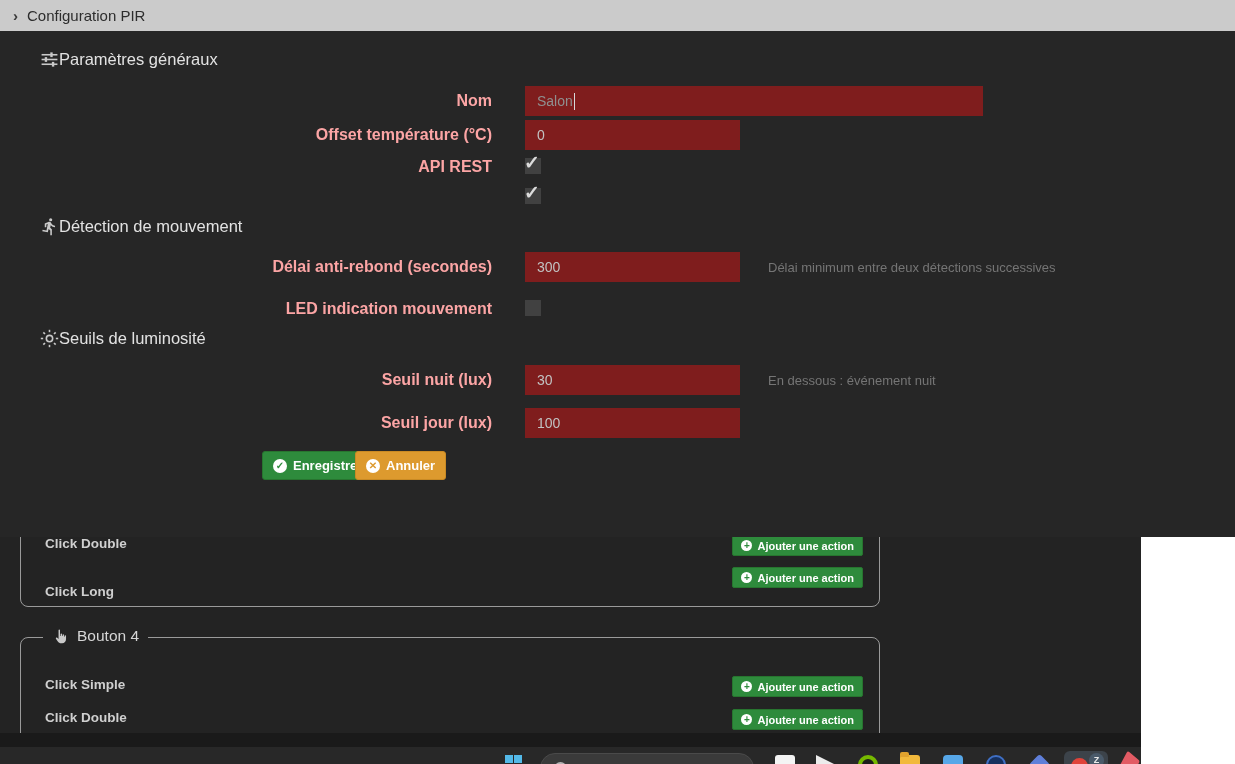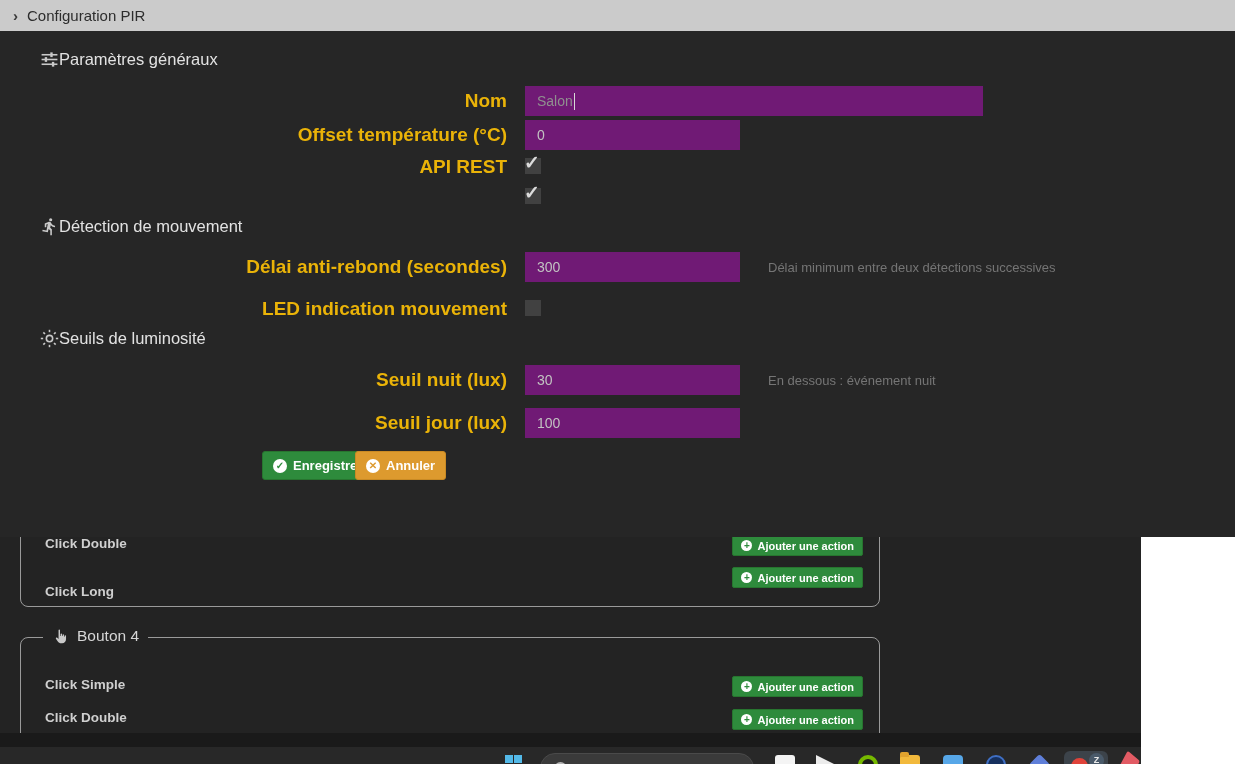--- a/index.html
+++ b/index.html
@@ -8,22 +8,22 @@
 
   
   .crumb-bar{position:absolute;left:0;top:0;width:1235px;height:31px;background:#cbcbcb;z-index:5;display:flex;align-items:center;cursor:pointer;}
   .crumb-chev{margin-left:13px;color:#3a3a3a;font-size:15px;font-weight:bold;line-height:1;}
   .crumb-title{margin-left:9px;color:#2d2d2d;font-size:15px;font-weight:500;}
 
   
   .overlay{position:absolute;left:0;top:31px;width:1235px;height:506px;background:#262626;z-index:4;}
   .sec{position:absolute;left:40px;display:flex;align-items:center;gap:0;color:#e2e2e2;font-size:16.5px;font-weight:500;}
   .sec svg{flex:0 0 auto;}
-  .f-label{position:absolute;left:189px;width:318px;text-align:right;font-size:19px;font-weight:bold;color:#eab308;line-height:16px;}
-  .f-input{position:absolute;left:525px;height:30px;background:#701a75;border:none;outline:none;color:#c2c2c2;font-size:14px;padding:0 12px;box-sizing:border-box;font-family:"Liberation Sans",sans-serif;}
+  .f-label{position:absolute;left:174px;width:318px;text-align:right;font-size:16px;font-weight:bold;color:#fca5a5;line-height:16px;}
+  .f-input{position:absolute;left:525px;height:30px;background:#7f1d1d;border:none;outline:none;color:#c2c2c2;font-size:14px;padding:0 12px;box-sizing:border-box;font-family:"Liberation Sans",sans-serif;}
   .w-lg{width:458px;} .w-sm{width:215px;}
   .fake-input{display:flex;align-items:center;}
   .ghost-text{color:#8f8f8f;}
   .caret{display:inline-block;width:1px;height:17px;background:#d8d8d8;margin-left:1px;}
   .f-hint{position:absolute;left:768px;font-size:13px;color:#757575;line-height:16px;}
   .checkbox{position:absolute;left:525px;width:16px;height:16px;background:#414141;cursor:pointer;}
   .checkbox .mark{position:absolute;left:-1px;top:-7px;font-size:19px;font-weight:bold;color:#dcdcdc;display:none;}
   .checkbox.checked .mark{display:block;}
 
   .btn{position:absolute;height:29px;display:flex;align-items:center;gap:6px;border-radius:3px;border:1px solid transparent;color:#fff;font-size:13px;font-weight:bold;padding:0 10px;box-sizing:border-box;cursor:pointer;font-family:"Liberation Sans",sans-serif;}

